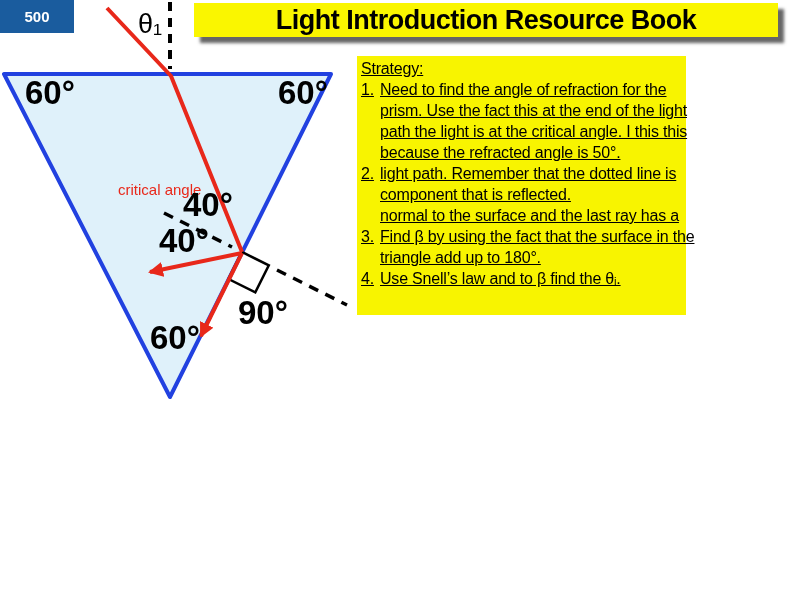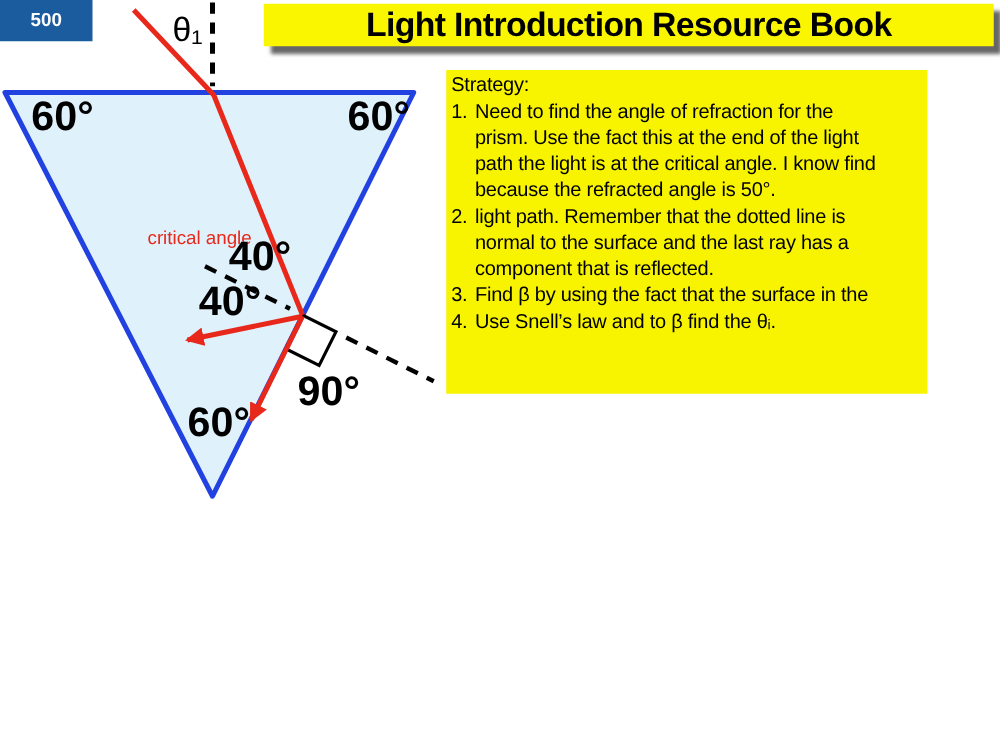--- a/index.html
+++ b/index.html
@@ -6,31 +6,31 @@
   .slide{
     position:relative;width:800px;height:600px;background:#ffffff;overflow:hidden;
     font-family:"Liberation Sans","DejaVu Sans",sans-serif;color:#000;
   }
   .badge{
     position:absolute;left:0;top:0;width:74px;height:33px;background:#1A5C9E;
     display:flex;align-items:center;justify-content:center;
     color:#ffffff;font-weight:bold;font-size:15px;
   }
   .titlebar{
-    position:absolute;left:211px;top:3px;width:584px;height:34px;background:#FAF600;
+    position:absolute;left:194px;top:3px;width:584px;height:34px;background:#FAF600;
     box-shadow:6px 6px 3px rgba(75,75,75,0.85);
     display:flex;align-items:center;justify-content:center;
     font-weight:bold;font-size:27px;letter-spacing:-0.5px;
   }
   .diagram{position:absolute;left:0;top:0;}
   .diagram text{font-family:"Liberation Sans","DejaVu Sans",sans-serif;}
   .strategy{
-    position:absolute;left:357px;top:56px;width:385px;height:259px;background:#F8F400;
+    position:absolute;left:357px;top:56px;width:329px;height:259px;background:#F8F400;
     box-sizing:border-box;padding:2px 2px 16px 4px;
-    font-size:16px;line-height:21px;letter-spacing:-0.2px;
+    font-size:16px;line-height:21px;letter-spacing:-0.2px;text-decoration:underline;
   }
   .s-head{white-space:nowrap;}
   .s-item{display:flex;}
   .s-num{flex:0 0 19px;width:19px;}
   .s-lines{flex:1 1 auto;min-width:0;}
   .s-line{display:block;white-space:nowrap;}
 </style>
 </head>
 <body>
 
@@ -75,38 +75,39 @@
   </svg>
 
   <div class="strategy">
     <div class="s-head">Strategy:</div>
 
     <div class="s-item">
       <span class="s-num">1.</span>
       <span class="s-lines">
         <span class="s-line">Need to find the angle of refraction for the</span>
         <span class="s-line">prism. Use the fact this at the end of the light</span>
-        <span class="s-line">path the light is at the critical angle. I know find</span>
+        <span class="s-line">path the light is at the critical angle. I this this</span>
         <span class="s-line">because the refracted angle is 50°.</span>
       </span>
     </div>
 
     <div class="s-item">
       <span class="s-num">2.</span>
       <span class="s-lines">
         <span class="s-line">light path. Remember that the dotted line is</span>
+        <span class="s-line">component that is reflected.</span>
         <span class="s-line">normal to the surface and the last ray has a</span>
-        <span class="s-line">component that is reflected.</span>
       </span>
     </div>
 
     <div class="s-item">
       <span class="s-num">3.</span>
       <span class="s-lines">
         <span class="s-line">Find β by using the fact that the surface in the</span>
+        <span class="s-line">triangle add up to 180°.</span>
       </span>
     </div>
 
     <div class="s-item">
       <span class="s-num">4.</span>
       <span class="s-lines">
         <span class="s-line">Use Snell’s law and to β find the θᵢ.</span>
       </span>
     </div>
   </div>

